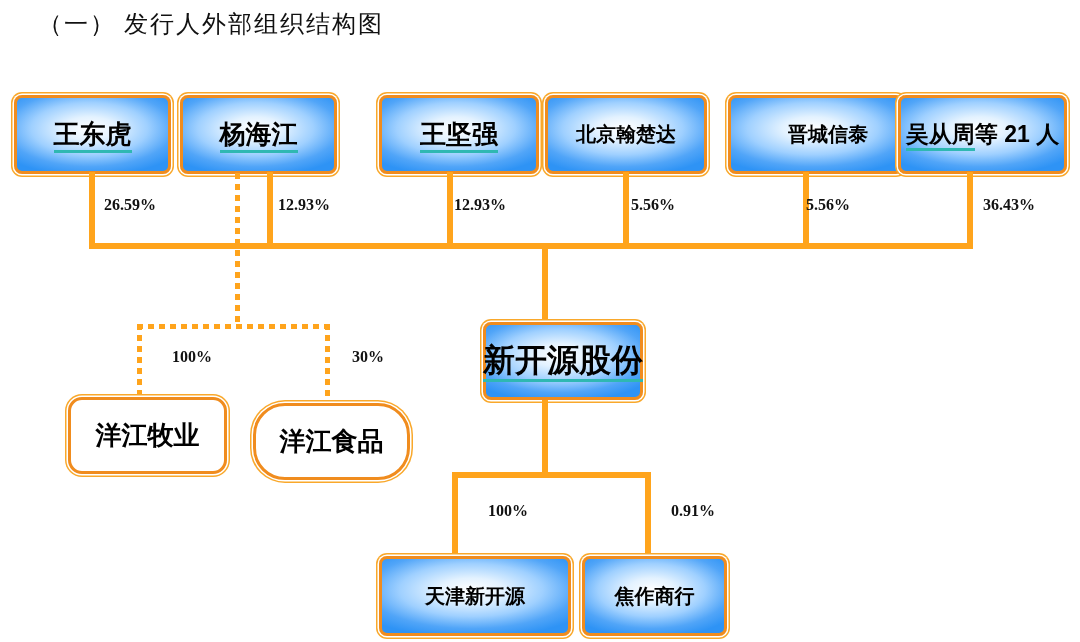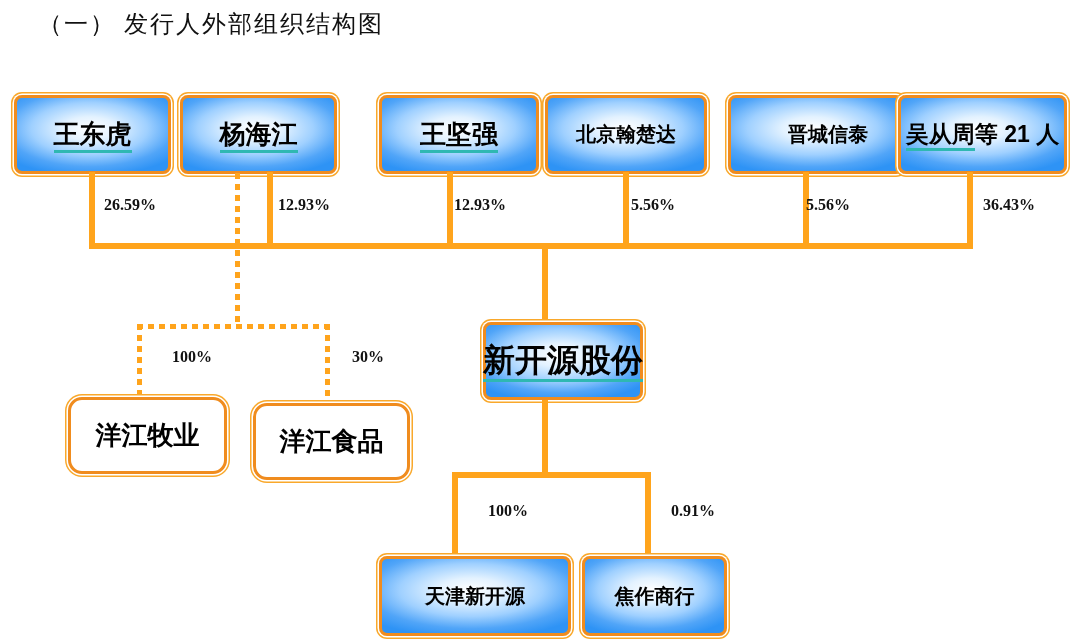--- a/index.html
+++ b/index.html
@@ -105,21 +105,21 @@
   <div class="hdot" style="left:137px;top:324px;width:193px;"></div>
   <div class="vdot" style="left:137px;top:324px;height:79px;"></div>
   <div class="vdot" style="left:325px;top:324px;height:79px;"></div>
 
   <div class="pct" style="left:172px;top:348px;">100%</div>
   <div class="pct" style="left:352px;top:348px;">30%</div>
 
   <div class="node white" style="left:68px;top:397px;width:159px;height:77px;">
     <span>洋江牧业</span>
   </div>
-  <div class="node white" style="left:253px;top:403px;width:157px;height:77px;">
+  <div class="node white" style="left:253px;top:403px;width:157px;height:77px;border-radius:32px;">
     <span>洋江食品</span>
   </div>
 
   <div class="vline" style="left:542px;top:400px;height:78px;"></div>
   <div class="hline" style="left:452px;top:472px;width:199px;"></div>
   <div class="vline" style="left:452px;top:472px;height:84px;"></div>
   <div class="vline" style="left:645px;top:472px;height:84px;"></div>
 
   <div class="pct" style="left:488px;top:502px;">100%</div>
   <div class="pct" style="left:671px;top:502px;">0.91%</div>

